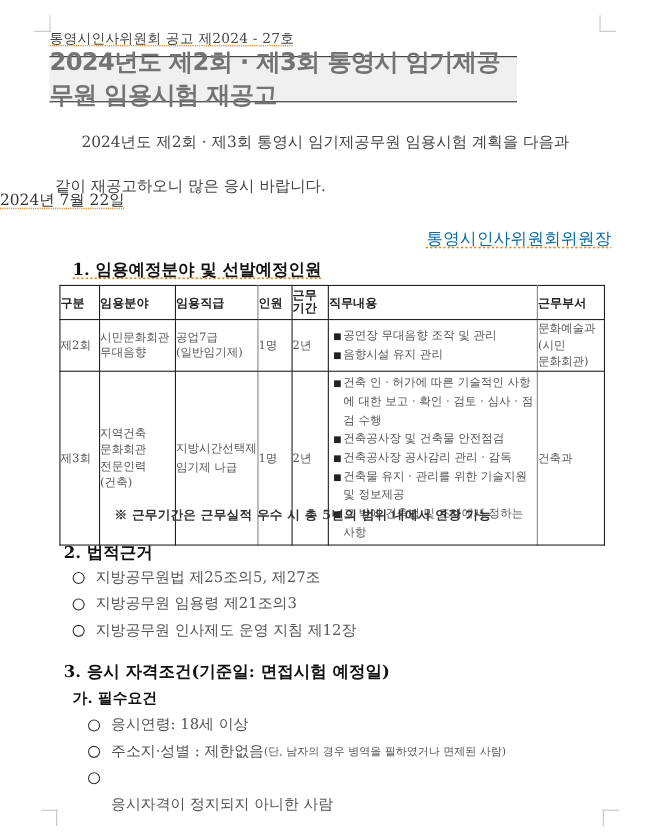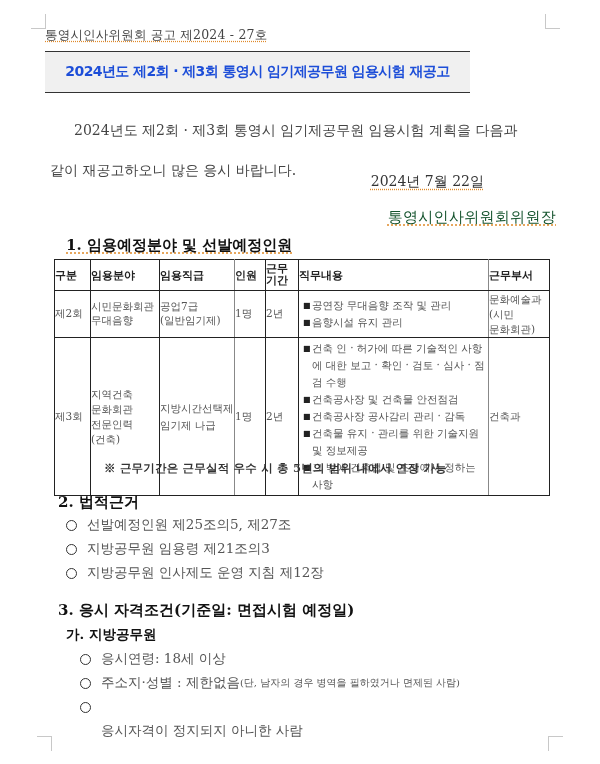--- a/index.html
+++ b/index.html
@@ -12,29 +12,29 @@
   .c-br { left:548px; top:736px; border-left-width:1px; border-top-width:1px; }
 
   .doc-number { position:absolute; left:45px; top:27px; font-size:12.5px; color:#444; letter-spacing:0.2px; }
   .doc-number .sq { text-decoration: underline dotted #e08a2a; text-underline-offset:2px; }
 
   .title-box { position:absolute; left:45px; top:51px; width:425px; height:40px;
                background:#f0f0f0; border-top:1.5px solid #333; border-bottom:1.5px solid #333;
                display:flex; align-items:center; justify-content:center; width:424px; left:45px; }
   .title-box { width:425px; }
   .title-text { font-family:"DejaVu Sans", "Liberation Sans", sans-serif; font-weight:bold;
-                font-size:14px; color:#1d4ed8; letter-spacing:-0.6px; }
+                font-size:22px; color:#737373; letter-spacing:-0.6px; }
 
   .intro { position:absolute; left:50px; top:104px; width:500px; font-size:14px; line-height:28px; color:#444; }
   .intro p { margin:12px; text-indent:12px; }
 
-  .date { position:absolute; left:0; width:484px; top:173px; text-align:right; font-size:14px; color:#333; }
+  .date { position:absolute; left:0; width:484px; top:173px; text-align:left; font-size:14px; color:#333; }
   .date span { text-decoration: underline dotted #e08a2a; text-underline-offset:3px; }
 
-  .signer { position:absolute; right:44px; top:208px; font-size:15px; color:#14532d; letter-spacing:0.3px;
+  .signer { position:absolute; right:44px; top:208px; font-size:15px; color:#0369a1; letter-spacing:0.3px;
             text-decoration: underline dotted #e08a2a; text-underline-offset:3px; }
 
   .section-h { position:absolute; font-weight:bold; font-size:15px; color:#111; }
   .section-h .sq { text-decoration: underline dotted #e08a2a; text-underline-offset:3px; }
   .sub-h { position:absolute; font-weight:bold; font-size:13.5px; color:#111; }
 
   table.recruit { position:absolute; left:54px; top:259px; border-collapse:collapse; font-size:10.5px; color:#555; }
   table.recruit td, table.recruit th { border:1px solid #222; padding:0; text-align:left; vertical-align:middle; }
   table.recruit th { font-weight:bold; color:#222; height:30px; font-size:11px; }
   table.recruit .dg { border-left-color:#888; border-right-color:#888; }
@@ -169,34 +169,34 @@
   </tr>
 </tbody>
   </table>
 
 <div class="note">※ 근무기간은 근무실적 우수 시 총 5년의 범위 내에서 연장 가능</div>
 
 <div class="section-h" style="left:58px; top:493px;text-align:right;">2. 법적근거</div>
 <div class="bullets" style="left:66px; top:513px;">
   <div class="row">
       <span class="circ"></span>
-      <span>선발예정인원 제25조의5, 제27조</span>
+      <span>지방공무원법 제25조의5, 제27조</span>
     </div>
   <div class="row">
       <span class="circ"></span>
       <span>지방공무원 임용령 제21조의3</span>
     </div>
   <div class="row">
       <span class="circ"></span>
       <span>지방공무원 인사제도 운영 지침 제12장</span>
     </div>
 </div>
 
 <div class="section-h" style="left:58px; top:601px;">3. 응시 자격조건(기준일: 면접시험 예정일)</div>
-<div class="sub-h" style="left:66px; top:626px;">가. 지방공무원</div>
+<div class="sub-h" style="left:66px; top:626px;">가. 필수요건</div>
 <div class="bullets" style="left:80px; top:647px;">
   <div class="row">
       <span class="circ"></span>
       <span>응시연령: 18세 이상</span>
     </div>
   <div class="row small-tail">
       <span class="circ"></span>
       <span>주소지·성별 : 제한없음</span>
       <span class="tail">(단, 남자의 경우 병역을 필하였거나 면제된 사람)</span>
     </div>

